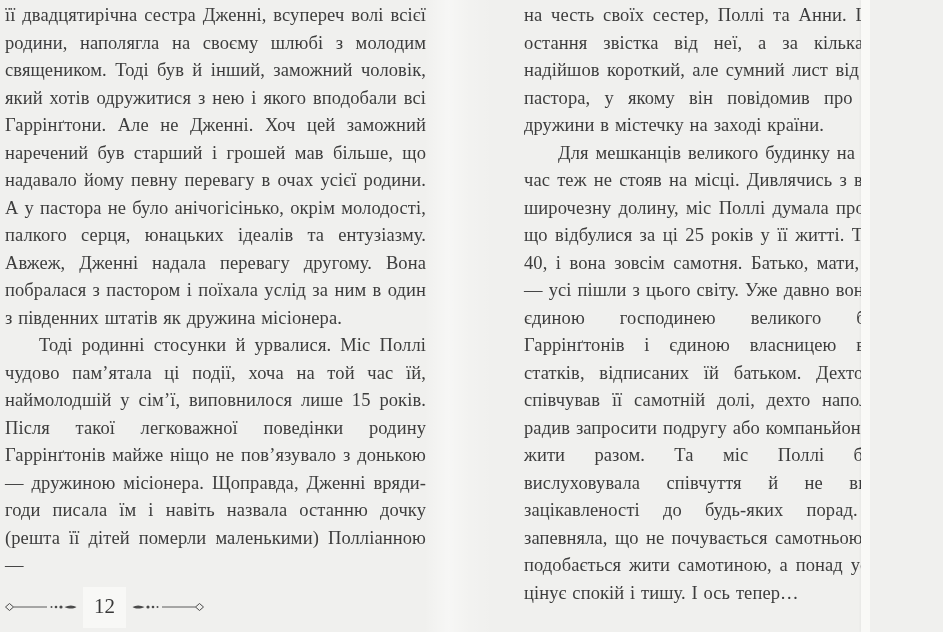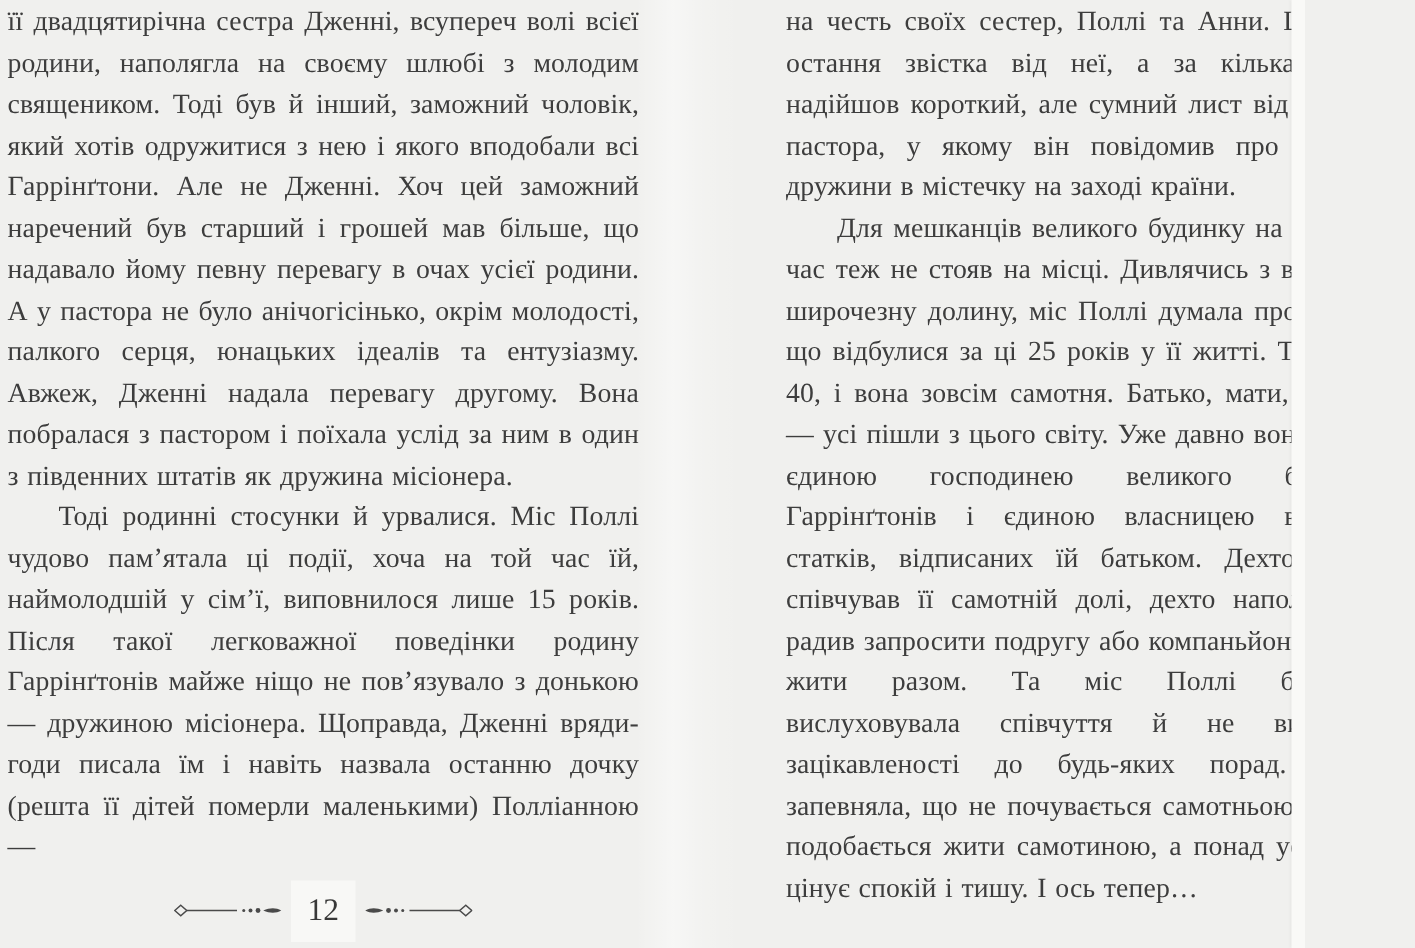--- a/index.html
+++ b/index.html
@@ -60,21 +60,20 @@
     -webkit-hyphens: auto;
   }
   .page-text p { margin: 0; }
   .page-text p.indent { text-indent: 34px; }
   .page-footer {
     position: absolute;
     left: 0; right: 0; bottom: 4px;
     height: 42px;
     display: flex;
     align-items: center;
-    justify-content: center;
     gap: 6px;
   }
   .orn { display: block; flex: 0 0 auto; }
   .orn.flip { transform: scaleX(-1); }
   .page-number {
     display: inline-block;
     background: var(--page-number-box);
     color: #383838;
     font-size: 21px;
     line-height: 1;

